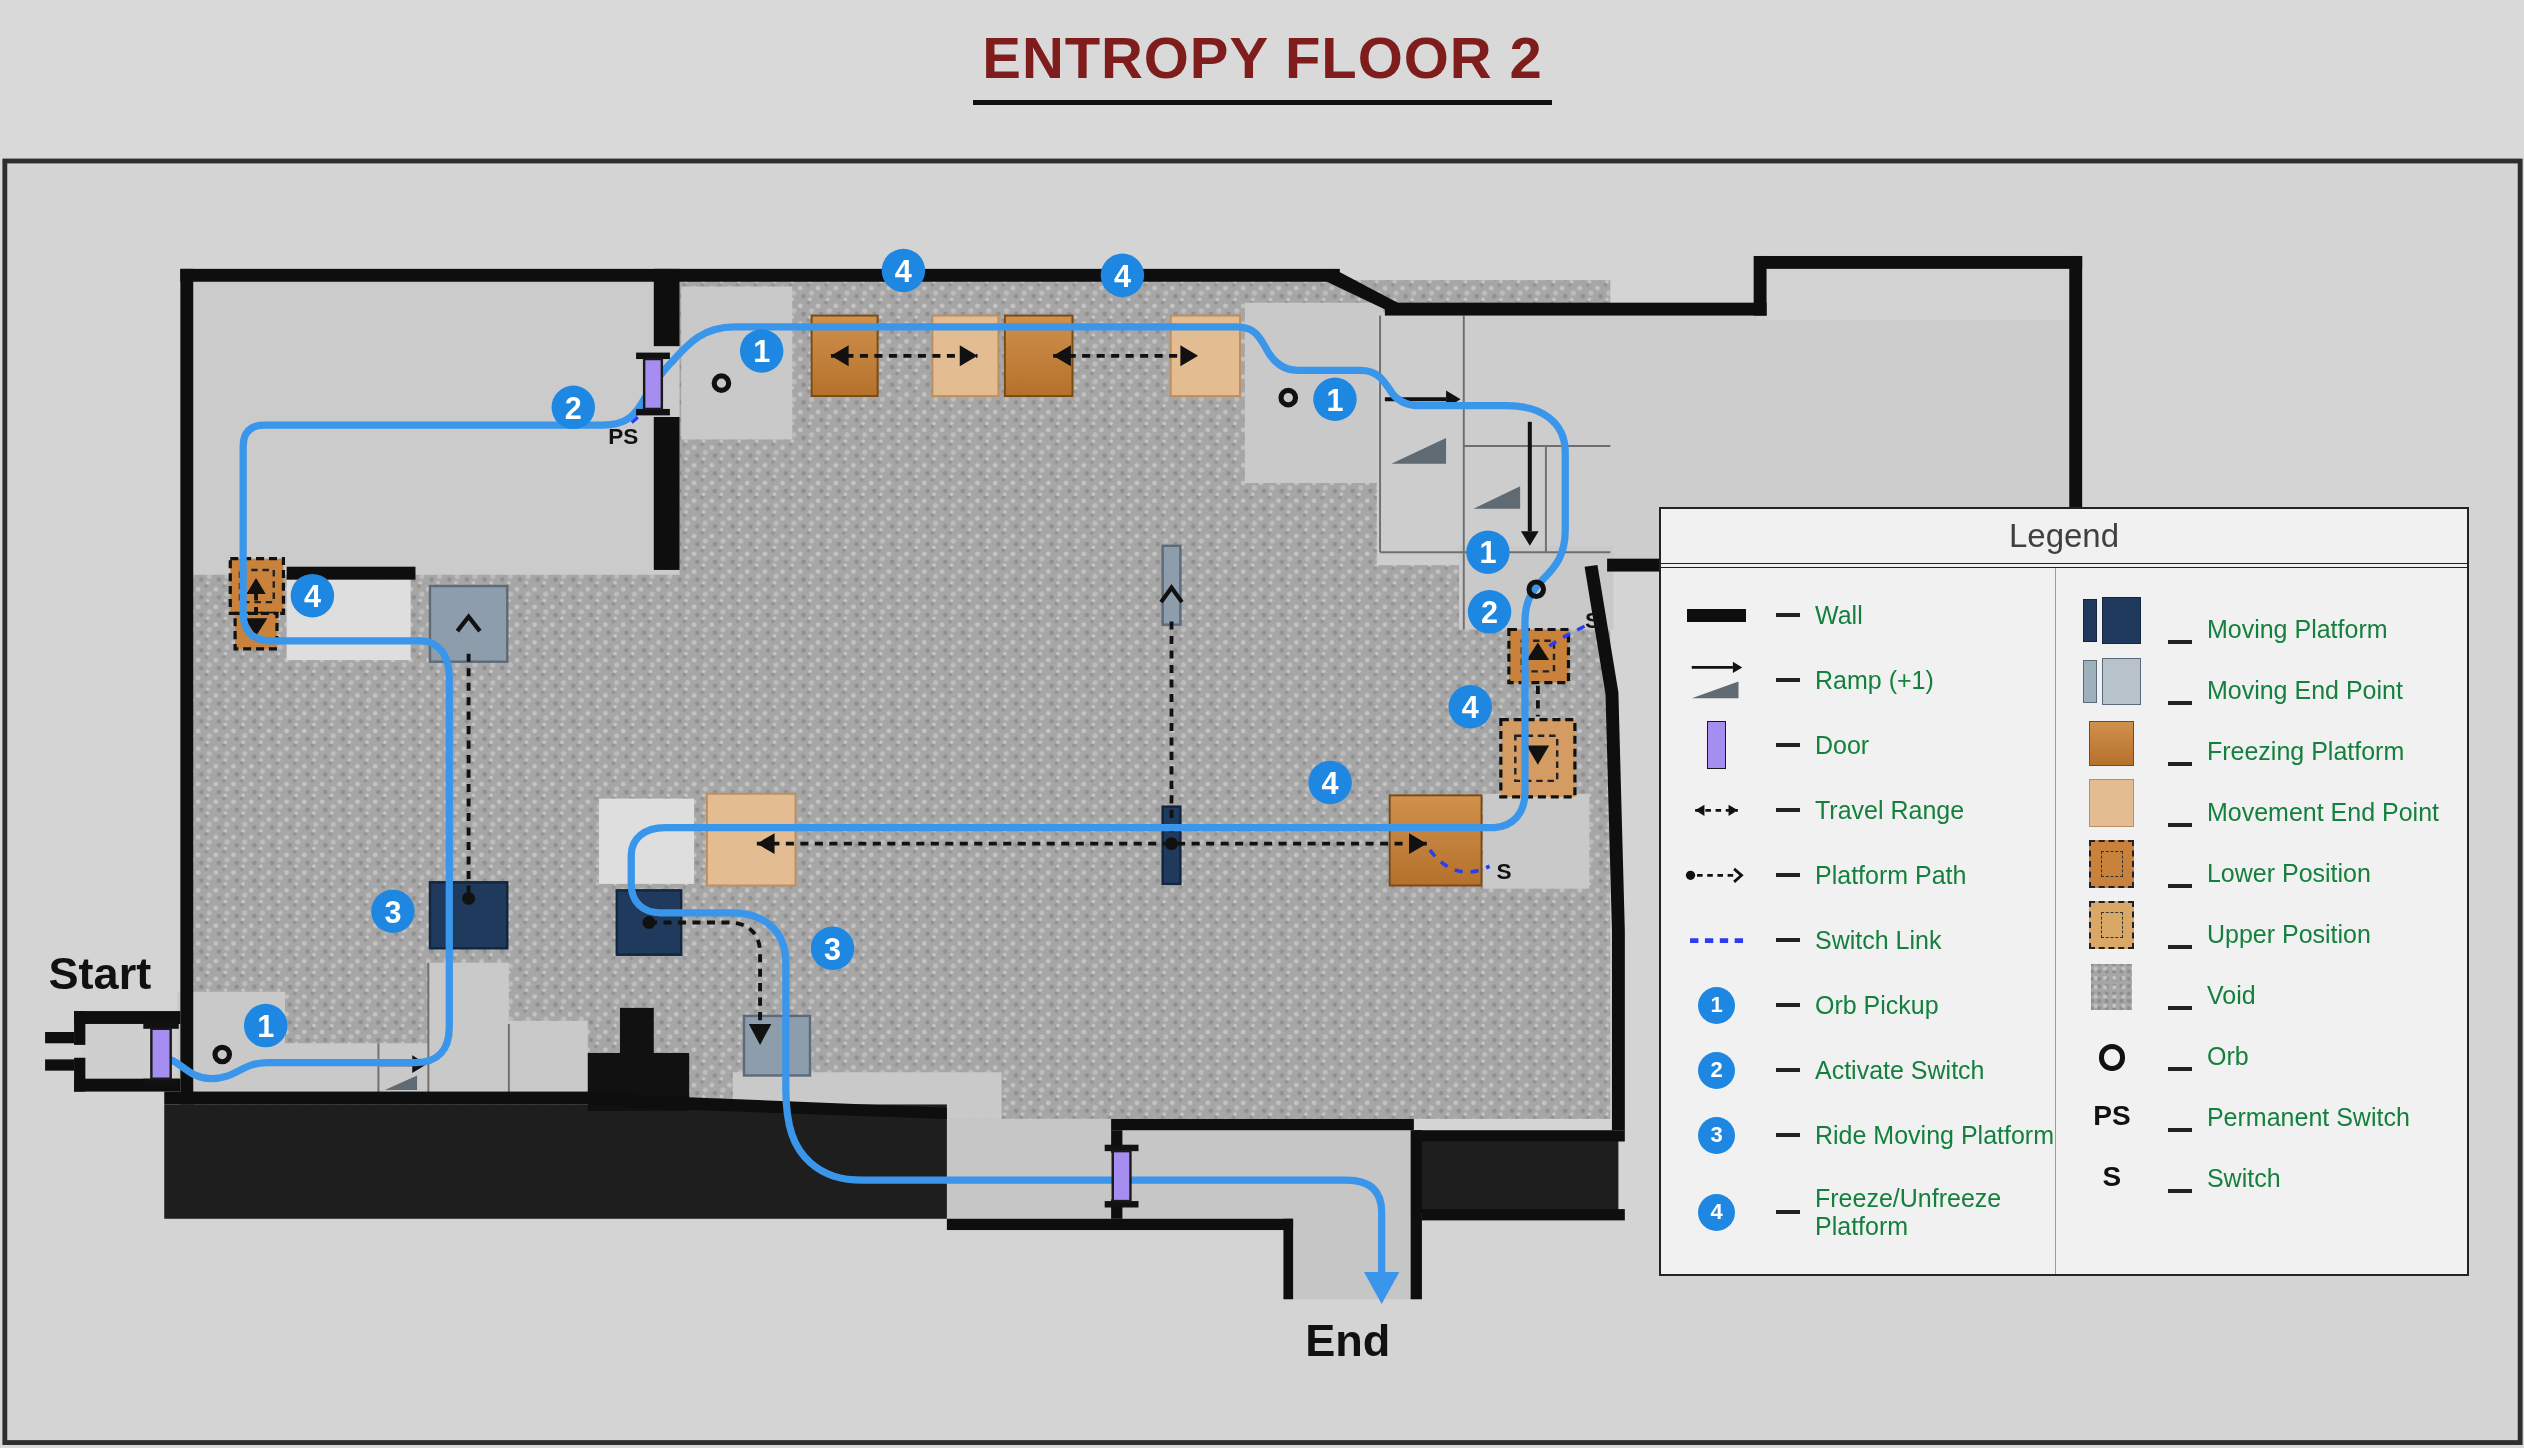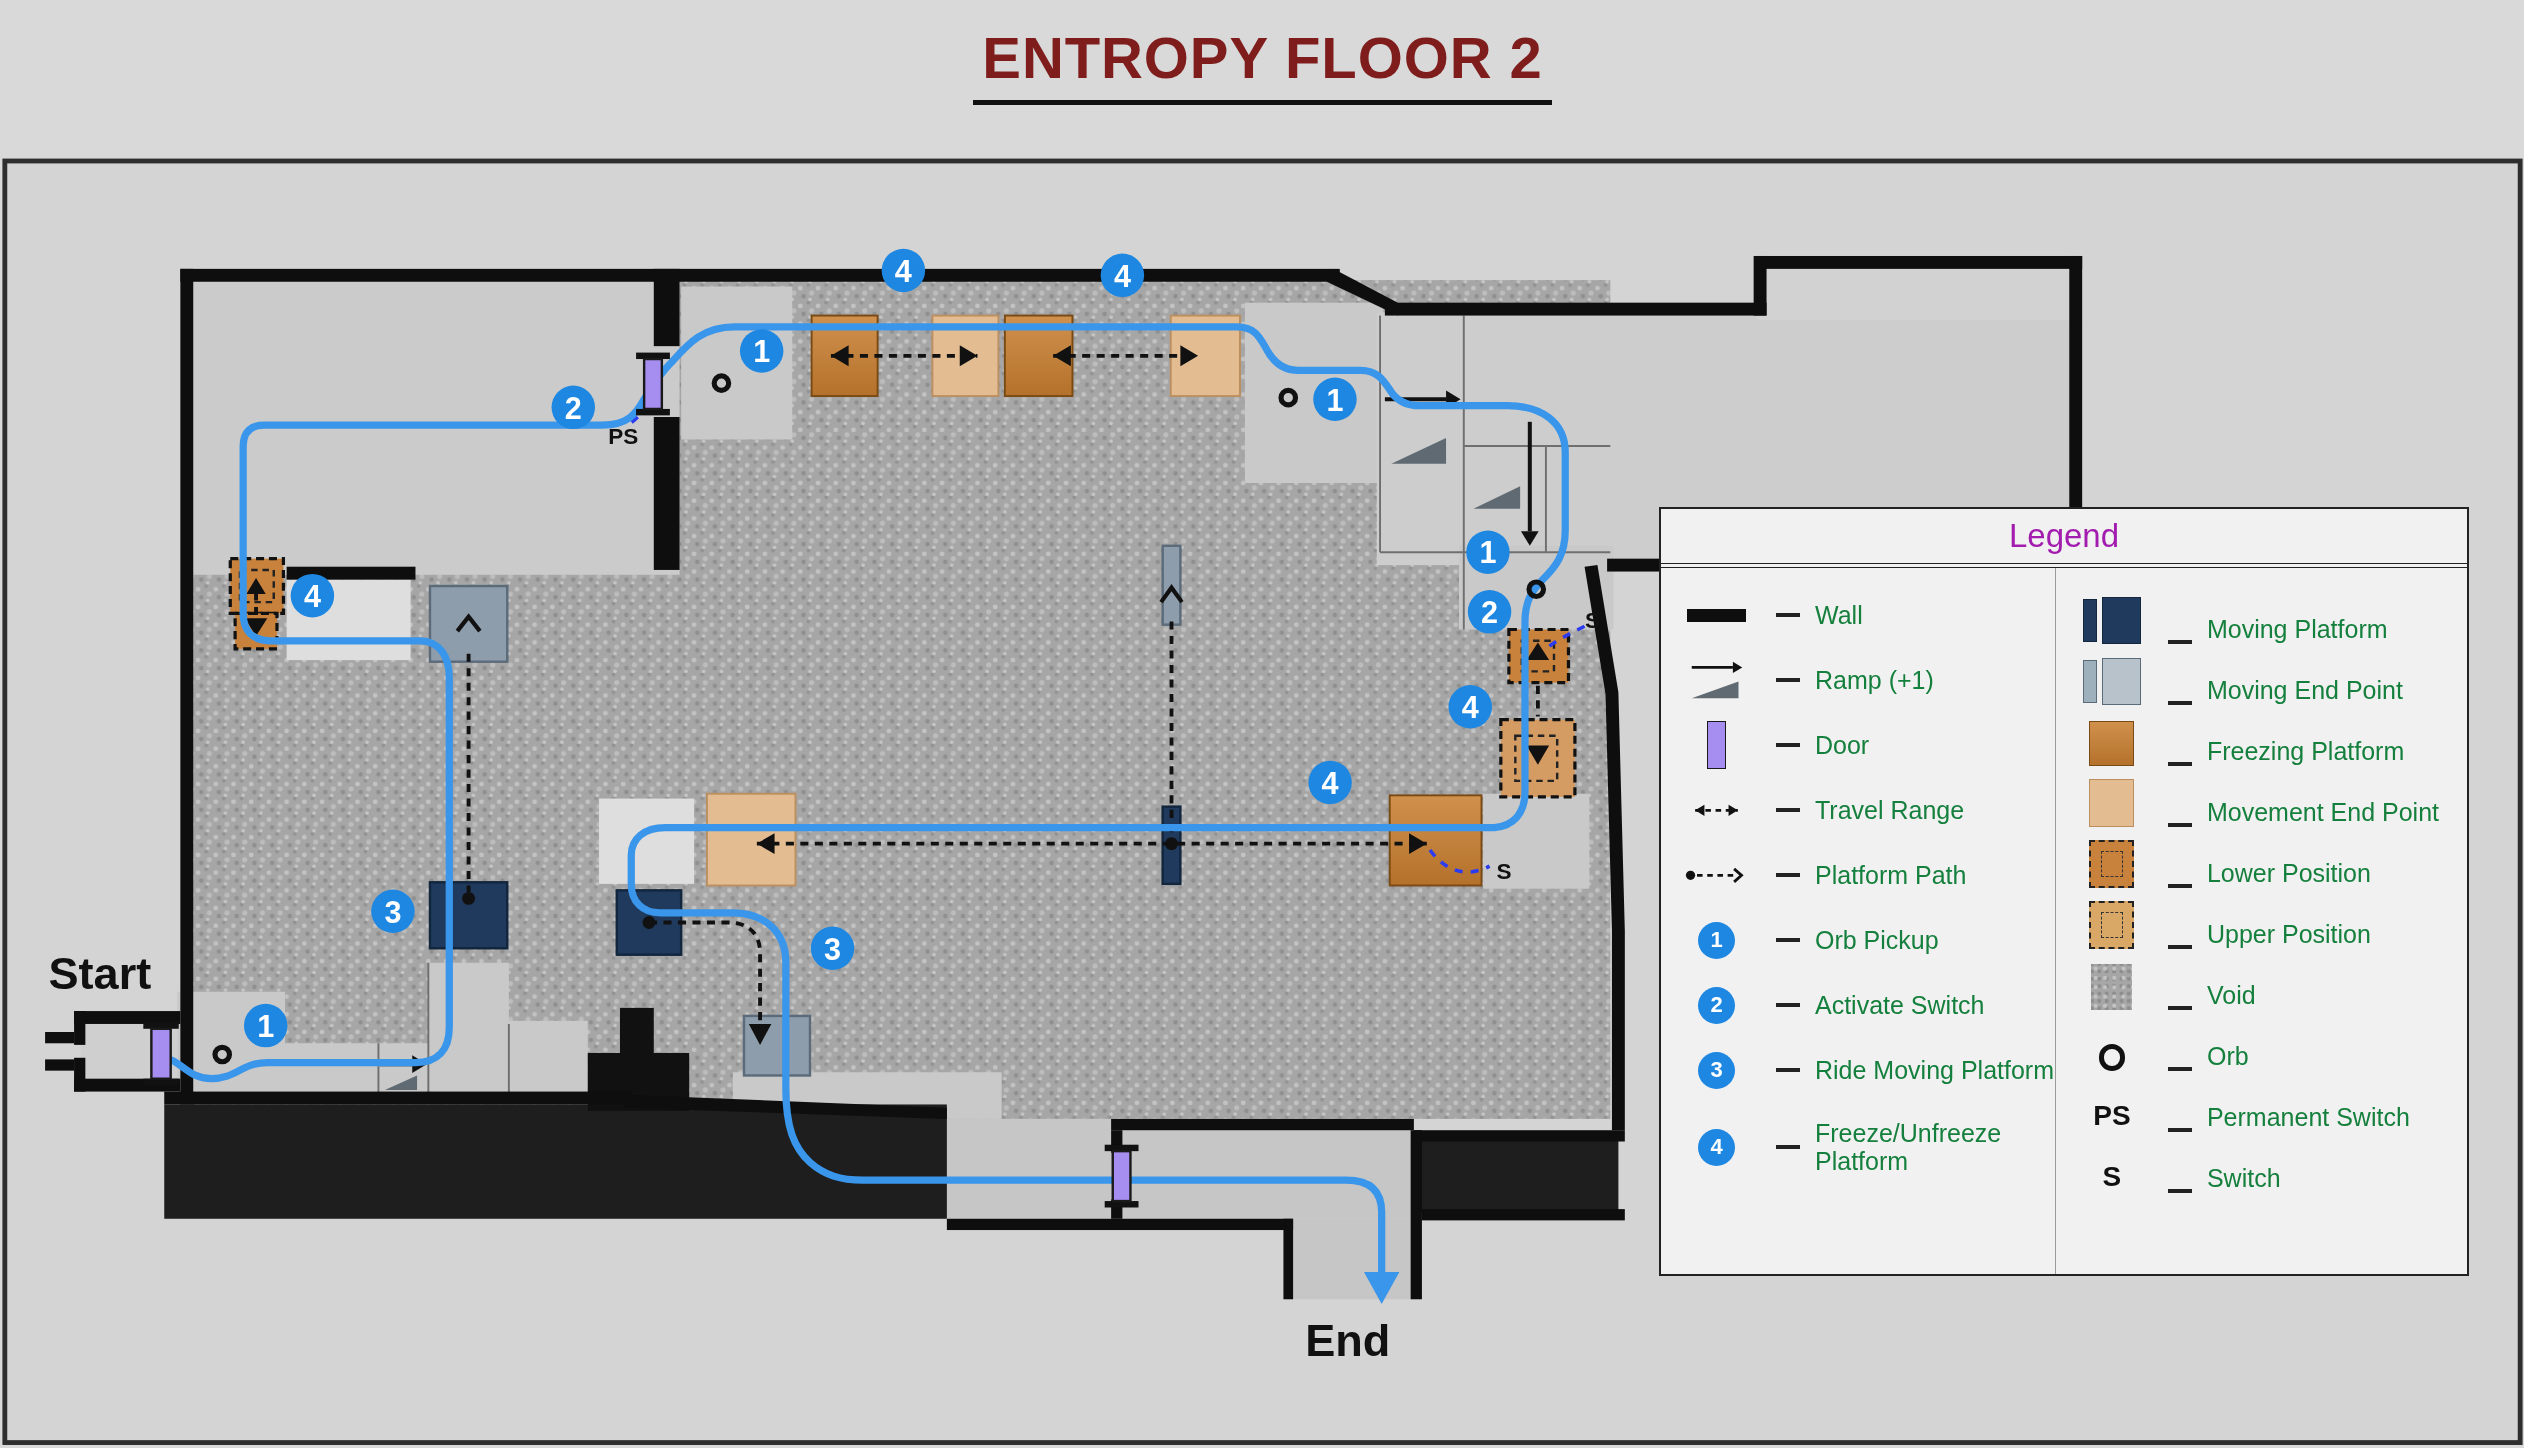--- a/index.html
+++ b/index.html
@@ -7,21 +7,21 @@
          font-family:"Liberation Sans",sans-serif;background:#d9d9d9;}
   
   #titlebar{position:absolute;top:24px;left:0;width:100%;text-align:center;}
   #titlebar .t{display:inline-block;font-size:58px;font-weight:800;letter-spacing:0.9px;
                color:#7f1d1d;border-bottom:5.6px solid #111;padding:0 9.3px 9.3px;}
   
   #mapsvg{position:absolute;left:0;top:0;width:2525px;height:1449px;}
   
   #legend{position:absolute;left:1659px;top:507px;width:810px;height:769px;
           background:#f1f1f1;border:2.8px solid #222;box-sizing:border-box;z-index:5;}
-  #legend .hdr{height:54px;line-height:54px;text-align:center;font-size:33px;color:#a21caf;
+  #legend .hdr{height:54px;line-height:54px;text-align:center;font-size:33px;color:#404040;
                border-bottom:1.9px solid #222;}
   #legend .body{display:flex;border-top:1.9px solid #222;margin-top:2.8px;
                 height:calc(100% - 59px);}
   #legend .col{box-sizing:border-box;padding-top:15px;}
   #legend .col.left{width:49%;border-right:1.9px solid #9a9a9a;}
   #legend .col.right{width:51%;}
   .lrow{display:flex;align-items:center;height:65px;padding-left:11px;}
   .rrow{display:flex;align-items:flex-end;height:61px;padding-left:15px;}
   .licon{width:89px;display:flex;justify-content:center;align-items:center;flex:none;}
   .ricon{width:82px;display:flex;justify-content:center;align-items:center;flex:none;}
@@ -362,20 +362,29 @@
             <circle cx="7" cy="9" r="5" fill="#111"></circle>
                 <line x1="14" y1="9" x2="54" y2="9" stroke="#111" stroke-width="3" stroke-dasharray="6 5"></line>
             <path d="M54 2 L62 9 L54 16" fill="none" stroke="#111" stroke-width="3"></path>
               </svg>
             </span>
           <span class="ldash"></span>
             <span class="llabel">Platform Path</span>
         </div>
         <div class="lrow">
           <span class="licon">
+              <svg width="58" height="9.3" viewBox="0 0 62 10">
+            <line x1="2" y1="5" x2="60" y2="5" stroke="#2a3bf0" stroke-width="5" stroke-dasharray="9 7"></line>
+              </svg>
+            </span>
+          <span class="ldash"></span>
+            <span class="llabel">Switch Link</span>
+        </div>
+        <div class="lrow">
+          <span class="licon">
               <span class="numcirc">1</span>
             </span>
           <span class="ldash"></span>
             <span class="llabel">Orb Pickup</span>
         </div>
         <div class="lrow">
           <span class="licon">
               <span class="numcirc">2</span>
             </span>
           <span class="ldash"></span>

